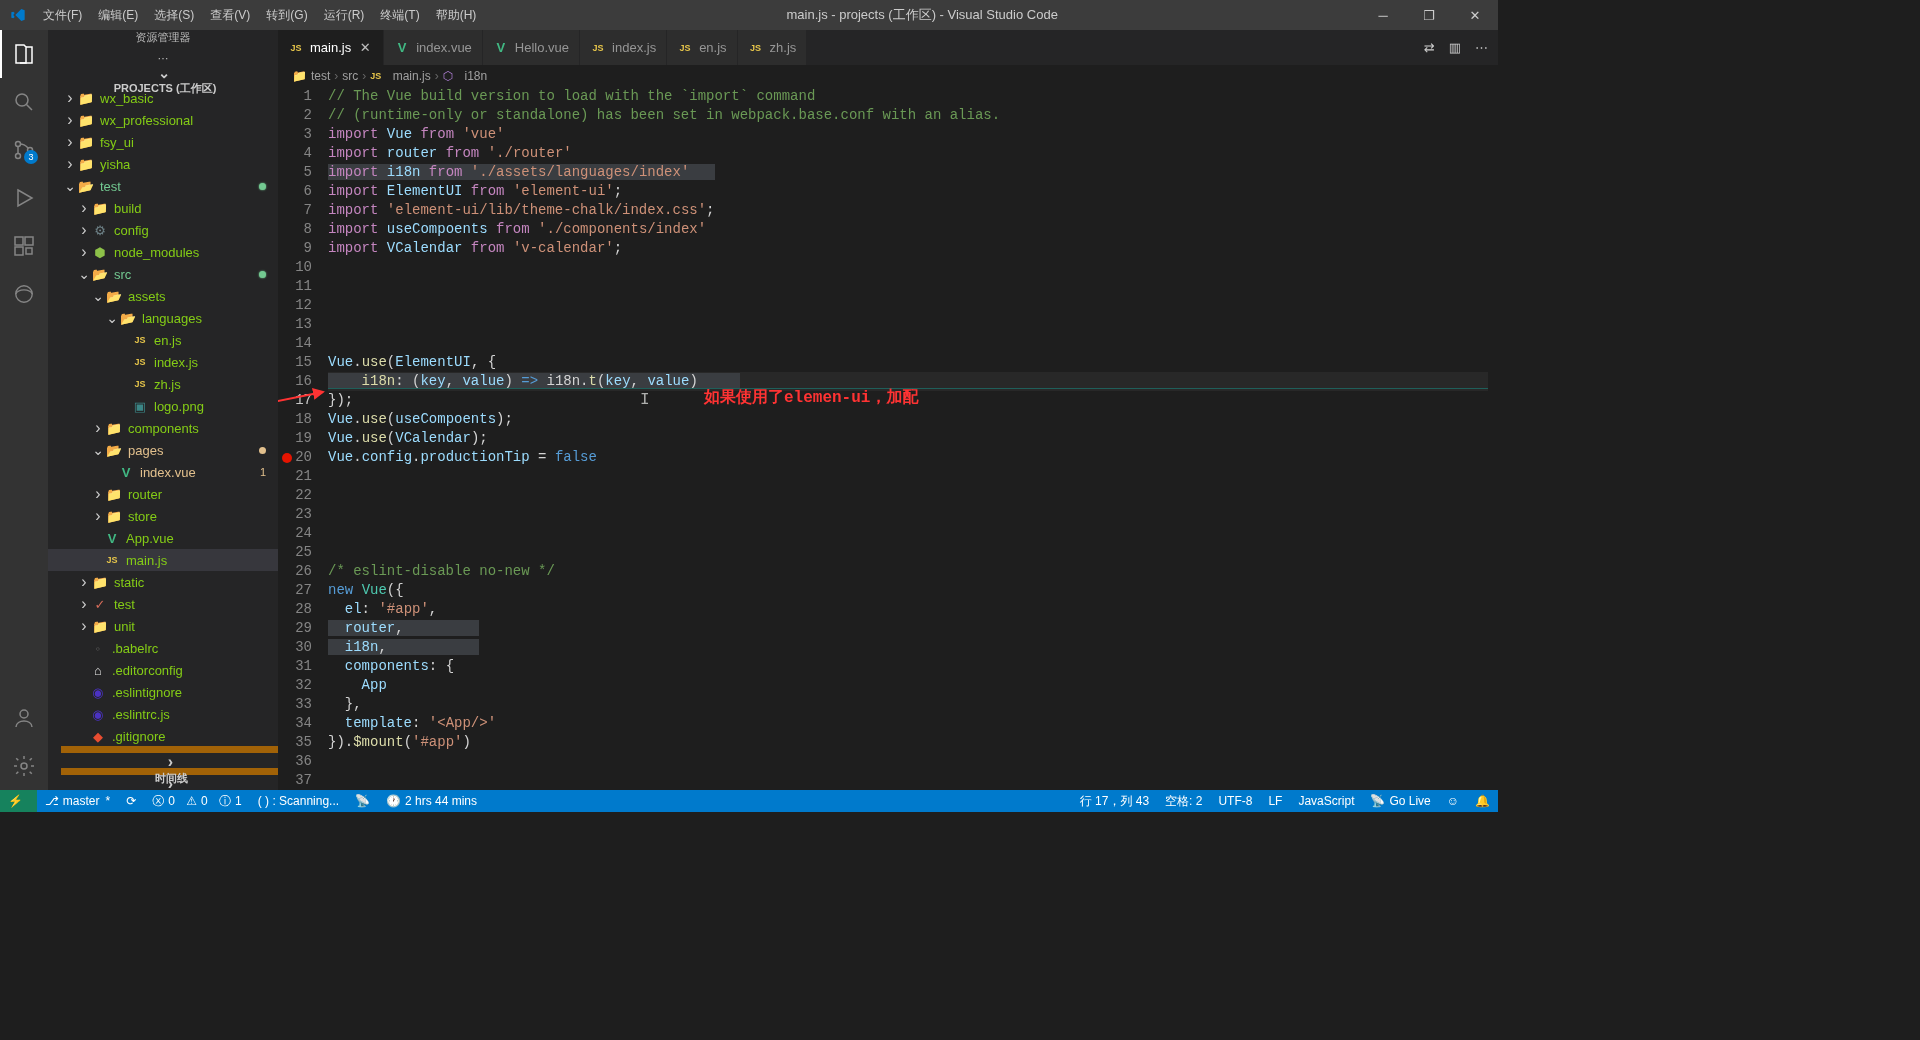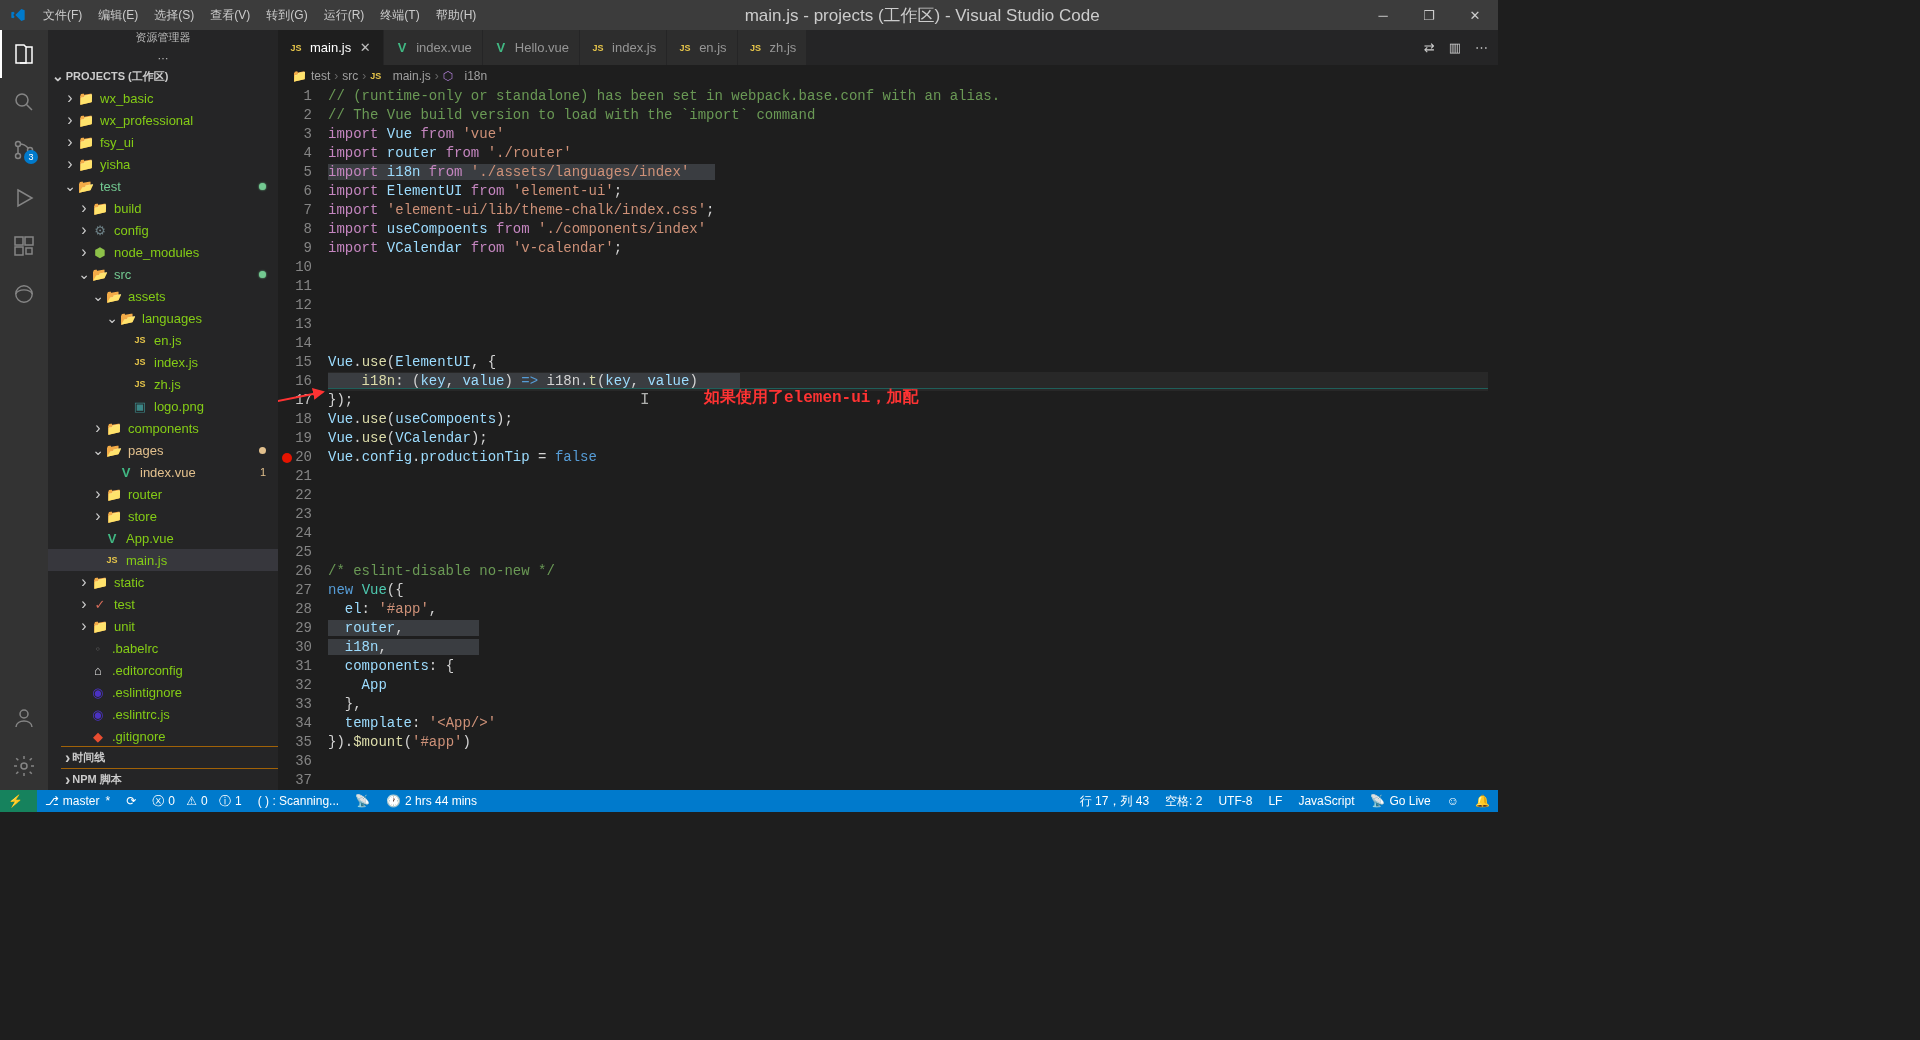--- a/index.html
+++ b/index.html
@@ -2,50 +2,50 @@
 <html><head>
 <meta charset="utf-8">
 <style>
 * { margin: 0; padding: 0; box-sizing: border-box; }
 body { font-family: "Segoe UI", "Microsoft YaHei", sans-serif; font-size: 13px; background: #1e1e1e; color: #cccccc; overflow: hidden; width: 1498px; height: 812px; }
 .titlebar { height: 30px; background: #3c3c3c; display: flex; align-items: center; -webkit-app-region: drag; }
 .titlebar .logo { width: 35px; display: flex; justify-content: center; align-items: center; }
 .titlebar .logo svg { width: 16px; height: 16px; }
 .menubar { display: flex; }
 .menubar .menu-item { padding: 0 8px; height: 30px; line-height: 30px; font-size: 12px; color: #cccccc; cursor: pointer; }
-.titlebar .title { flex: 1; text-align: center; font-size: 17px; color: #cccccc; }
+.titlebar .title { flex: 1; text-align: center; font-size: 13px; color: #cccccc; }
 .window-controls { display: flex; }
 .window-controls .btn { width: 46px; height: 30px; display: flex; justify-content: center; align-items: center; cursor: pointer; }
 
 .main { display: flex; height: calc(100% - 30px - 22px); }
 .activitybar { width: 48px; background: #333333; display: flex; flex-direction: column; }
 .activitybar .act-icon { width: 48px; height: 48px; display: flex; justify-content: center; align-items: center; color: #858585; cursor: pointer; position: relative; }
 .activitybar .act-icon.active { color: #ffffff; }
 .activitybar .act-icon.active::before { content: ''; position: absolute; left: 0; top: 0; bottom: 0; width: 2px; background: #ffffff; }
 .activitybar .spacer { flex: 1; }
 .activitybar .badge { position: absolute; bottom: 10px; right: 10px; background: #007acc; color: #fff; font-size: 9px; border-radius: 8px; padding: 0 4px; line-height: 14px; min-width: 14px; text-align: center; }
 
 .sidebar { width: 230px; background: #252526; display: flex; flex-direction: column; overflow: hidden; }
 .sidebar-header { height: 35px; display: flex; align-items: center; justify-content: space-between; padding: 0 12px; font-size: 11px; color: #bbbbbb; flex-direction: column; }
 .sidebar-header .dots { cursor: pointer; }
-.section-header { height: 22px; display: flex; align-items: center; padding-left: 4px; font-size: 11px; font-weight: bold; color: #cccccc; background: #252526; cursor: pointer; }
+.section-header { height: 22px; display: flex; align-items: center; padding-left: 4px; font-size: 11px; font-weight: bold; color: #cccccc; background: #252526; cursor: pointer; flex-direction: column; }
 .section-header .chev { margin-right: 2px; display: inline-flex; }
 .tree { flex: 1; overflow-y: auto; font-size: 13px; }
 .tree-item { height: 22px; display: flex; align-items: center; cursor: pointer; white-space: nowrap; position: relative; }
 .tree-item.active { background: #37373d; }
 .tree-item .icon { width: 16px; height: 16px; margin-right: 6px; display: inline-flex; align-items: center; justify-content: center; }
 .tree-item .chev { width: 16px; display: inline-flex; justify-content: center; }
 .tree-item .label { color: #84cc16; }
 .tree-item .dot { width: 7px; height: 7px; border-radius: 50%; position: absolute; right: 12px; }
 .dot.green { background: #73c991; box-shadow: 0 0 2px #73c991; }
 .dot.orange { background: #e2c08d; }
 .tree-item .badge-num { position: absolute; right: 12px; color: #e2c08d; font-size: 11px; }
 .tree-item .m-green { color: #73c991; }
 
-.bottom-sections .section-header { border-top: 1px solid #a16207; margin-left: 13px; }
+.bottom-sections .section-header { border-top: 7px solid #a16207; margin-left: 13px; }
 
 .editor-area { flex: 1; display: flex; flex-direction: column; background: #1e1e1e; overflow: hidden; }
 .tabs { height: 35px; background: #252526; display: flex; align-items: stretch; }
 .tab { display: flex; align-items: center; padding: 0 10px; background: #2d2d2d; color: #969696; font-size: 13px; cursor: pointer; border-right: 1px solid #252526; gap: 6px; }
 .tab.active { background: #1e1e1e; color: #ffffff; }
 .tab .tab-icon { width: 16px; height: 16px; display: inline-flex; align-items: center; justify-content: center; }
 .tab .close { opacity: 0.7; width: 16px; text-align: center; }
 .tabs .spacer { flex: 1; }
 .tabs .tab-actions { display: flex; align-items: center; gap: 14px; padding: 0 10px; color: #cccccc; }
 
@@ -424,22 +424,22 @@
         <div class="ln">31</div>
           <div class="ln">32</div>
           <div class="ln">33</div>
           <div class="ln">34</div>
           <div class="ln">35</div>
         <div class="ln">36</div>
           <div class="ln">37</div>
       </div>
       <div class="code-lines">
         <div class="ruler-line"></div>
+        <div class="code-line"><span class="c-comment">// The Vue build version to load with the `import` command</span></div>
         <div class="code-line"><span class="c-comment">// (runtime-only or standalone) has been set in webpack.base.conf with an alias.</span></div>
-        <div class="code-line"><span class="c-comment">// The Vue build version to load with the `import` command</span></div>
         <div class="code-line"><span class="c-keyword">import</span> <span class="c-var">Vue</span> <span class="c-keyword">from</span> <span class="c-string">'vue'</span></div>
         <div class="code-line"><span class="c-keyword">import</span> <span class="c-var">router</span> <span class="c-keyword">from</span> <span class="c-string">'./router'</span></div>
         <div class="code-line"><span class="hl-grey"><span class="c-keyword">import</span> <span class="c-var">i18n</span> <span class="c-keyword">from</span> <span class="c-string">'./assets/languages/index'</span>   </span></div>
         <div class="code-line"><span class="c-keyword">import</span> <span class="c-var">ElementUI</span> <span class="c-keyword">from</span> <span class="c-string">'element-ui'</span><span class="c-punct">;</span></div>
         <div class="code-line"><span class="c-keyword">import</span> <span class="c-string">'element-ui/lib/theme-chalk/index.css'</span><span class="c-punct">;</span></div>
         <div class="code-line"><span class="c-keyword">import</span> <span class="c-var">useCompoents</span> <span class="c-keyword">from</span> <span class="c-string">'./components/index'</span></div>
         <div class="code-line"><span class="c-keyword">import</span> <span class="c-var">VCalendar</span> <span class="c-keyword">from</span> <span class="c-string">'v-calendar'</span><span class="c-punct">;</span></div>
         <div class="code-line"></div>
           <div class="code-line"></div>
           <div class="code-line"></div>

